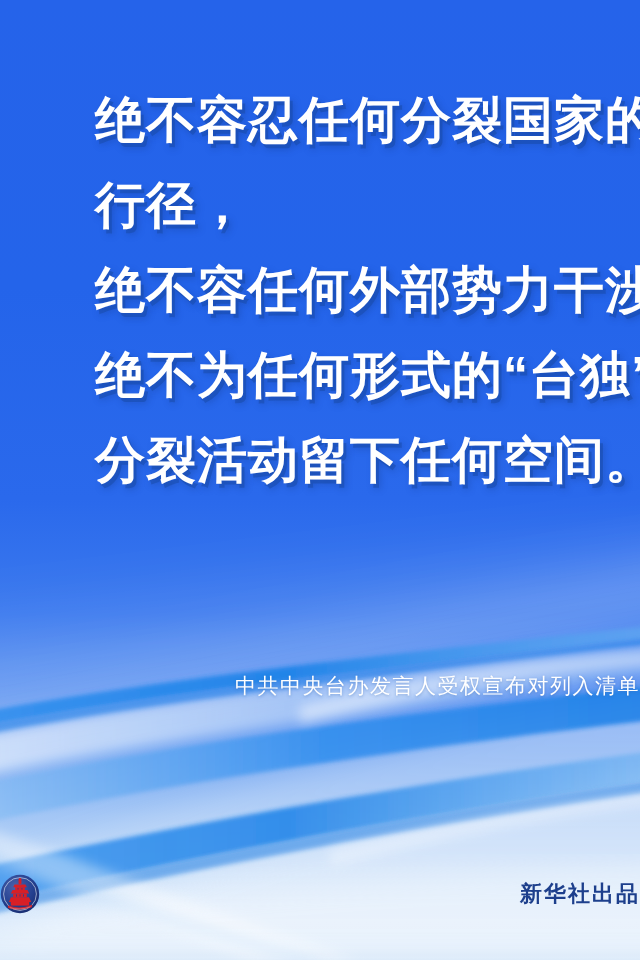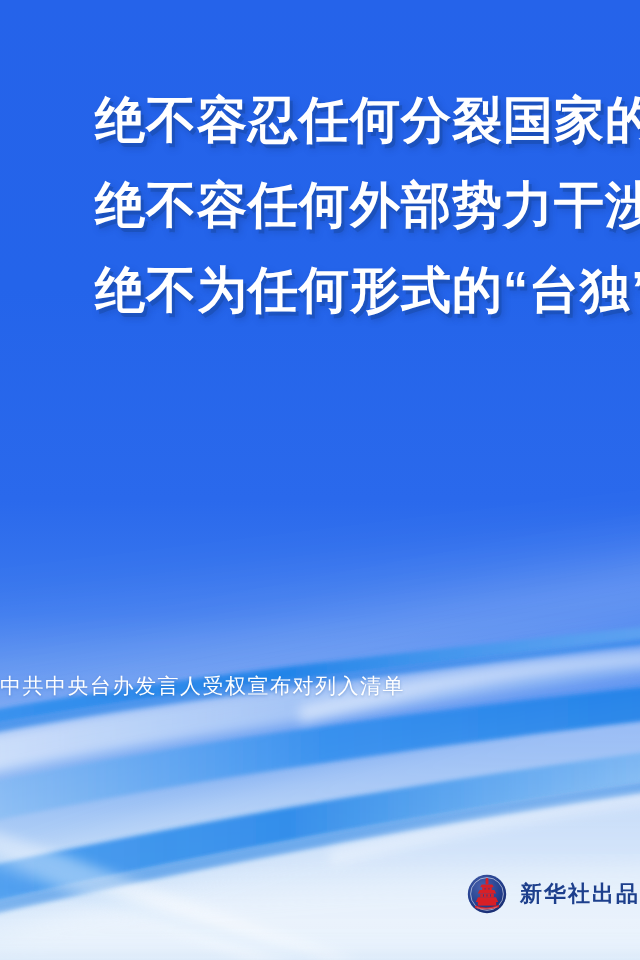--- a/index.html
+++ b/index.html
@@ -78,40 +78,40 @@
        3px 4px 0 rgba(22,70,160,0.45),
        4px 5px 7px rgba(16,52,130,0.35);
   }
 
   
   .subtitle {
     position: absolute;
     left: 0;
     top: 668px;
     width: 640px;
-    text-align: left;
+    text-align: right;
   }
   .sub-line {
     font-family: "Liberation Serif", "DejaVu Serif", serif;
     font-size: 21px;
     line-height: 37px;
     color: #ffffff;
     letter-spacing: 1.5px;
     text-shadow: 0 1px 3px rgba(40,90,165,0.40);
   }
 
   
   .footer {
     position: absolute;
     left: 0;
     top: 874px;
     width: 640px;
     display: flex;
     align-items: center;
-    justify-content: flex-end;
+    justify-content: space-between;
     gap: 13px;
   }
   .emblem {
     width: 40px;
     height: 40px;
     flex: 0 0 auto;
     display: block;
   }
   .brand-text {
     font-size: 22px;
@@ -179,22 +179,24 @@
     <path d="M-40,222 C70,258 190,306 330,340 L300,340 C170,308 60,272 -40,240 Z" fill="#9fcaf6" opacity="0.30" filter="url(#softer)"></path>
 
     <path d="M300,86 C430,52 560,34 690,28 L690,44 C560,50 430,70 300,104 Z" fill="#ffffff" opacity="0.45" filter="url(#softer)"></path>
     <path d="M330,230 C470,196 580,176 690,168 L690,182 C580,190 470,212 330,246 Z" fill="#ffffff" opacity="0.35" filter="url(#softer)"></path>
 
     <path d="M-40,300 C180,270 420,252 690,244 L690,340 L-40,340 Z" fill="#ffffff" opacity="0.30" filter="url(#softest)"></path>
   </svg>
 
   <div class="headline">
     <div class="hl-line">绝不容忍任何分裂国家的</div>
+    <div class="hl-line">行径，</div>
     <div class="hl-line">绝不容任何外部势力干涉</div>
     <div class="hl-line">绝不为任何形式的“台独”</div>
+    <div class="hl-line">分裂活动留下任何空间。</div>
   </div>
 
   <div class="subtitle">
     <div class="sub-line">中共中央台办发言人受权宣布对列入清单</div>
   </div>
 
   <div class="footer">
     <svg class="emblem" viewBox="0 0 100 100">
       <defs>
         <radialGradient id="ringg" cx="38%" cy="32%" r="78%">

